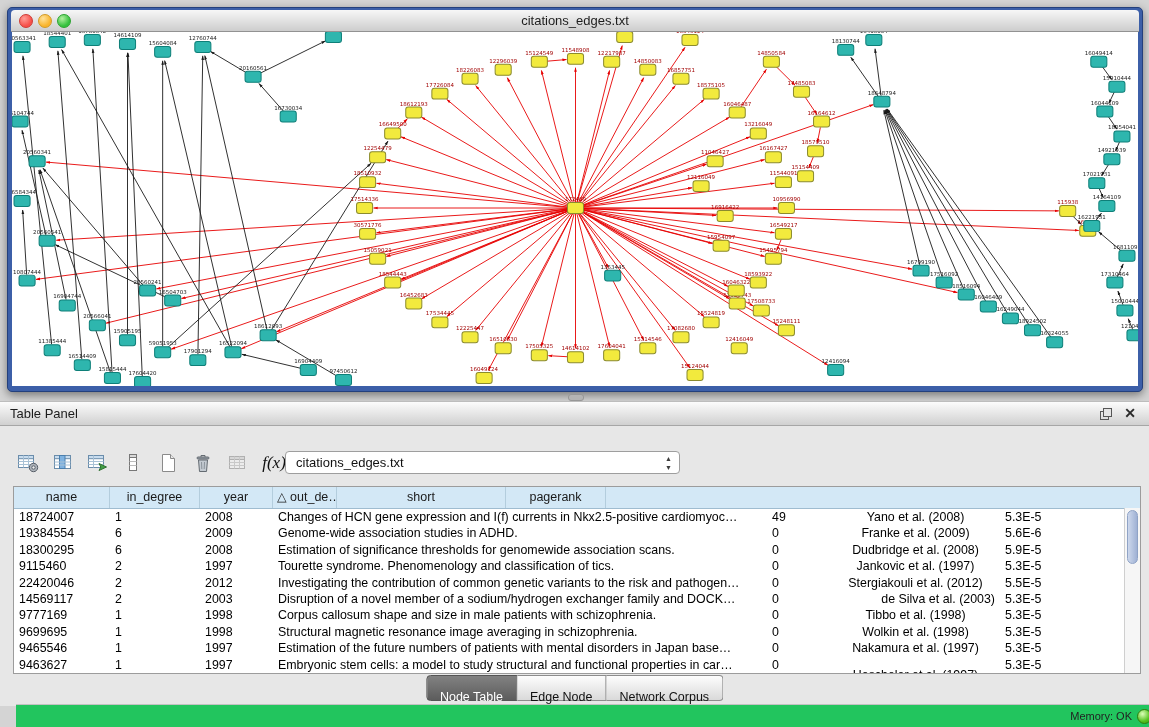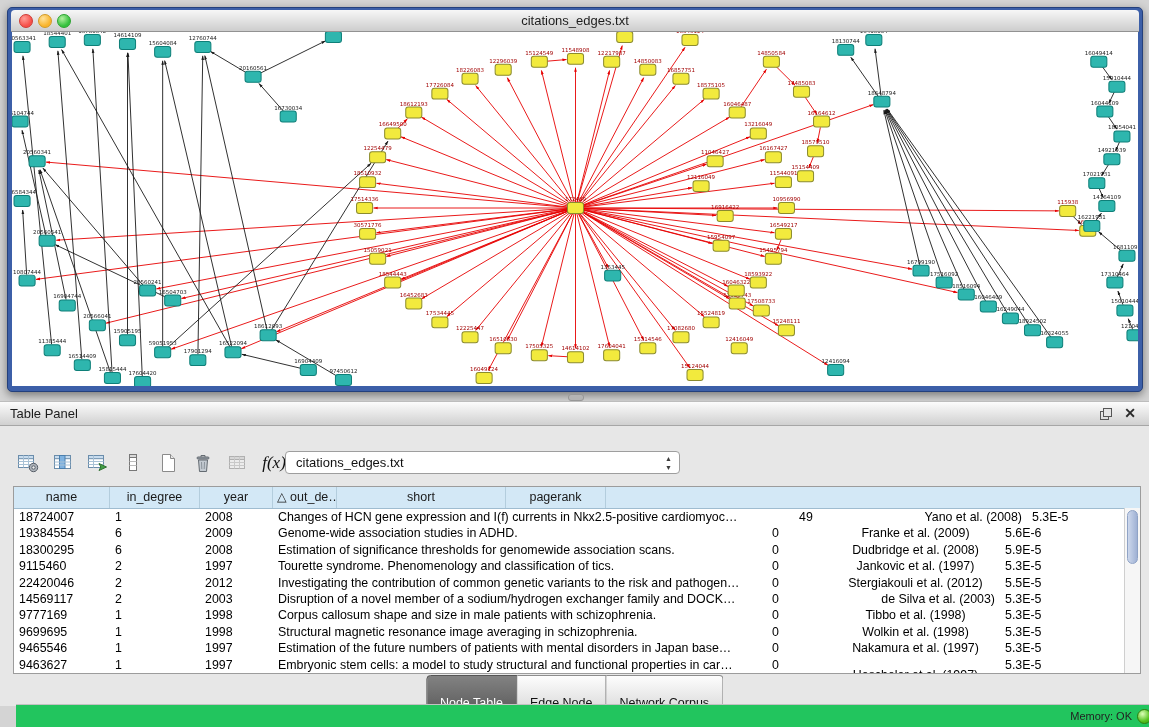--- a/index.html
+++ b/index.html
@@ -54,21 +54,21 @@
   .th-fill{flex:1 1 auto;border-right:none;}
   .tr{display:flex;height:16.4px;}
   .td{box-sizing:border-box;padding:0 5px;font-size:12.4px;line-height:16.4px;white-space:nowrap;
       overflow:hidden;color:#000;flex:0 0 auto;}
   .vscroll{position:absolute;right:0;top:21px;bottom:0;width:15px;border-left:1px solid #cfcfcf;
            background:#f6f6f6;}
   .vthumb{position:absolute;left:2px;right:2px;top:2px;height:52px;border-radius:6px;
           background:linear-gradient(90deg,#cdd8ec,#9fb1d4);border:1px solid #8fa3c6;}
 
   .tabs{position:absolute;left:50%;transform:translateX(-50%);top:273px;display:flex;height:21px;}
-  .tab{padding:18px 13px;font-size:12.5px;line-height:19px;background:linear-gradient(#fdfdfd,#d9d9d9);
+  .tab{padding:12px 13px;font-size:12.5px;line-height:19px;background:linear-gradient(#fdfdfd,#d9d9d9);
        border:1px solid #8d8d8d;border-left:none;color:#111;white-space:nowrap;}
   .tab:first-child{border-left:1px solid #8d8d8d;border-radius:4px 0 0 4px;}
   .tab:last-child{border-radius:0 4px 4px 0;}
   .tab.active{background:linear-gradient(#828282,#5c5c5c);color:#fff;border-color:#555;}
 
   
   .statusbar{position:absolute;left:16px;bottom:0;width:100%;height:22px;background:#22c55e;
              border-top:1px solid #c2c2c2;}
   .memory-label{position:absolute;right:33px;top:5px;font-size:11px;color:#222;}
   .memory-dot{position:absolute;right:13px;top:4px;width:13px;height:13px;border-radius:50%;
@@ -527,22 +527,22 @@
           <div class="th" style="width: 169px;">short</div>
           <div class="th" style="width: 100px;">pagerank</div>
           <div class="th th-fill"></div>
         </div>
       <div id="tbody">
           <div class="tr">
             <div class="td" style="width: 96px; text-align: left;">18724007</div>
             <div class="td" style="width: 90px; text-align: left;">1</div>
             <div class="td" style="width: 73px; text-align: left;">2008</div>
             <div class="td" style="width: 494px; text-align: left;">Changes of HCN gene expression and I(f) currents in Nkx2.5-positive cardiomyoc…</div>
-            <div class="td" style="width: 64px; text-align: left; margin-left: 27px;">49</div>
-            <div class="td" style="width: 169px; text-align: right;">Yano et al. (2008)</div>
+            <div class="td" style="width: 64px; text-align: left;">49</div>
+            <div class="td" style="width: 169px; text-align: center;">Yano et al. (2008)</div>
             <div class="td" style="width: 100px; text-align: left;">5.3E-5</div>
           </div>
           <div class="tr">
             <div class="td" style="width: 96px; text-align: left;">19384554</div>
             <div class="td" style="width: 90px; text-align: left;">6</div>
             <div class="td" style="width: 73px; text-align: left;">2009</div>
             <div class="td" style="width: 494px; text-align: left;">Genome-wide association studies in ADHD.</div>
             <div class="td" style="width: 64px; text-align: left;">0</div>
             <div class="td" style="width: 169px; text-align: center;">Franke et al. (2009)</div>
             <div class="td" style="width: 100px; text-align: left;">5.6E-6</div>

